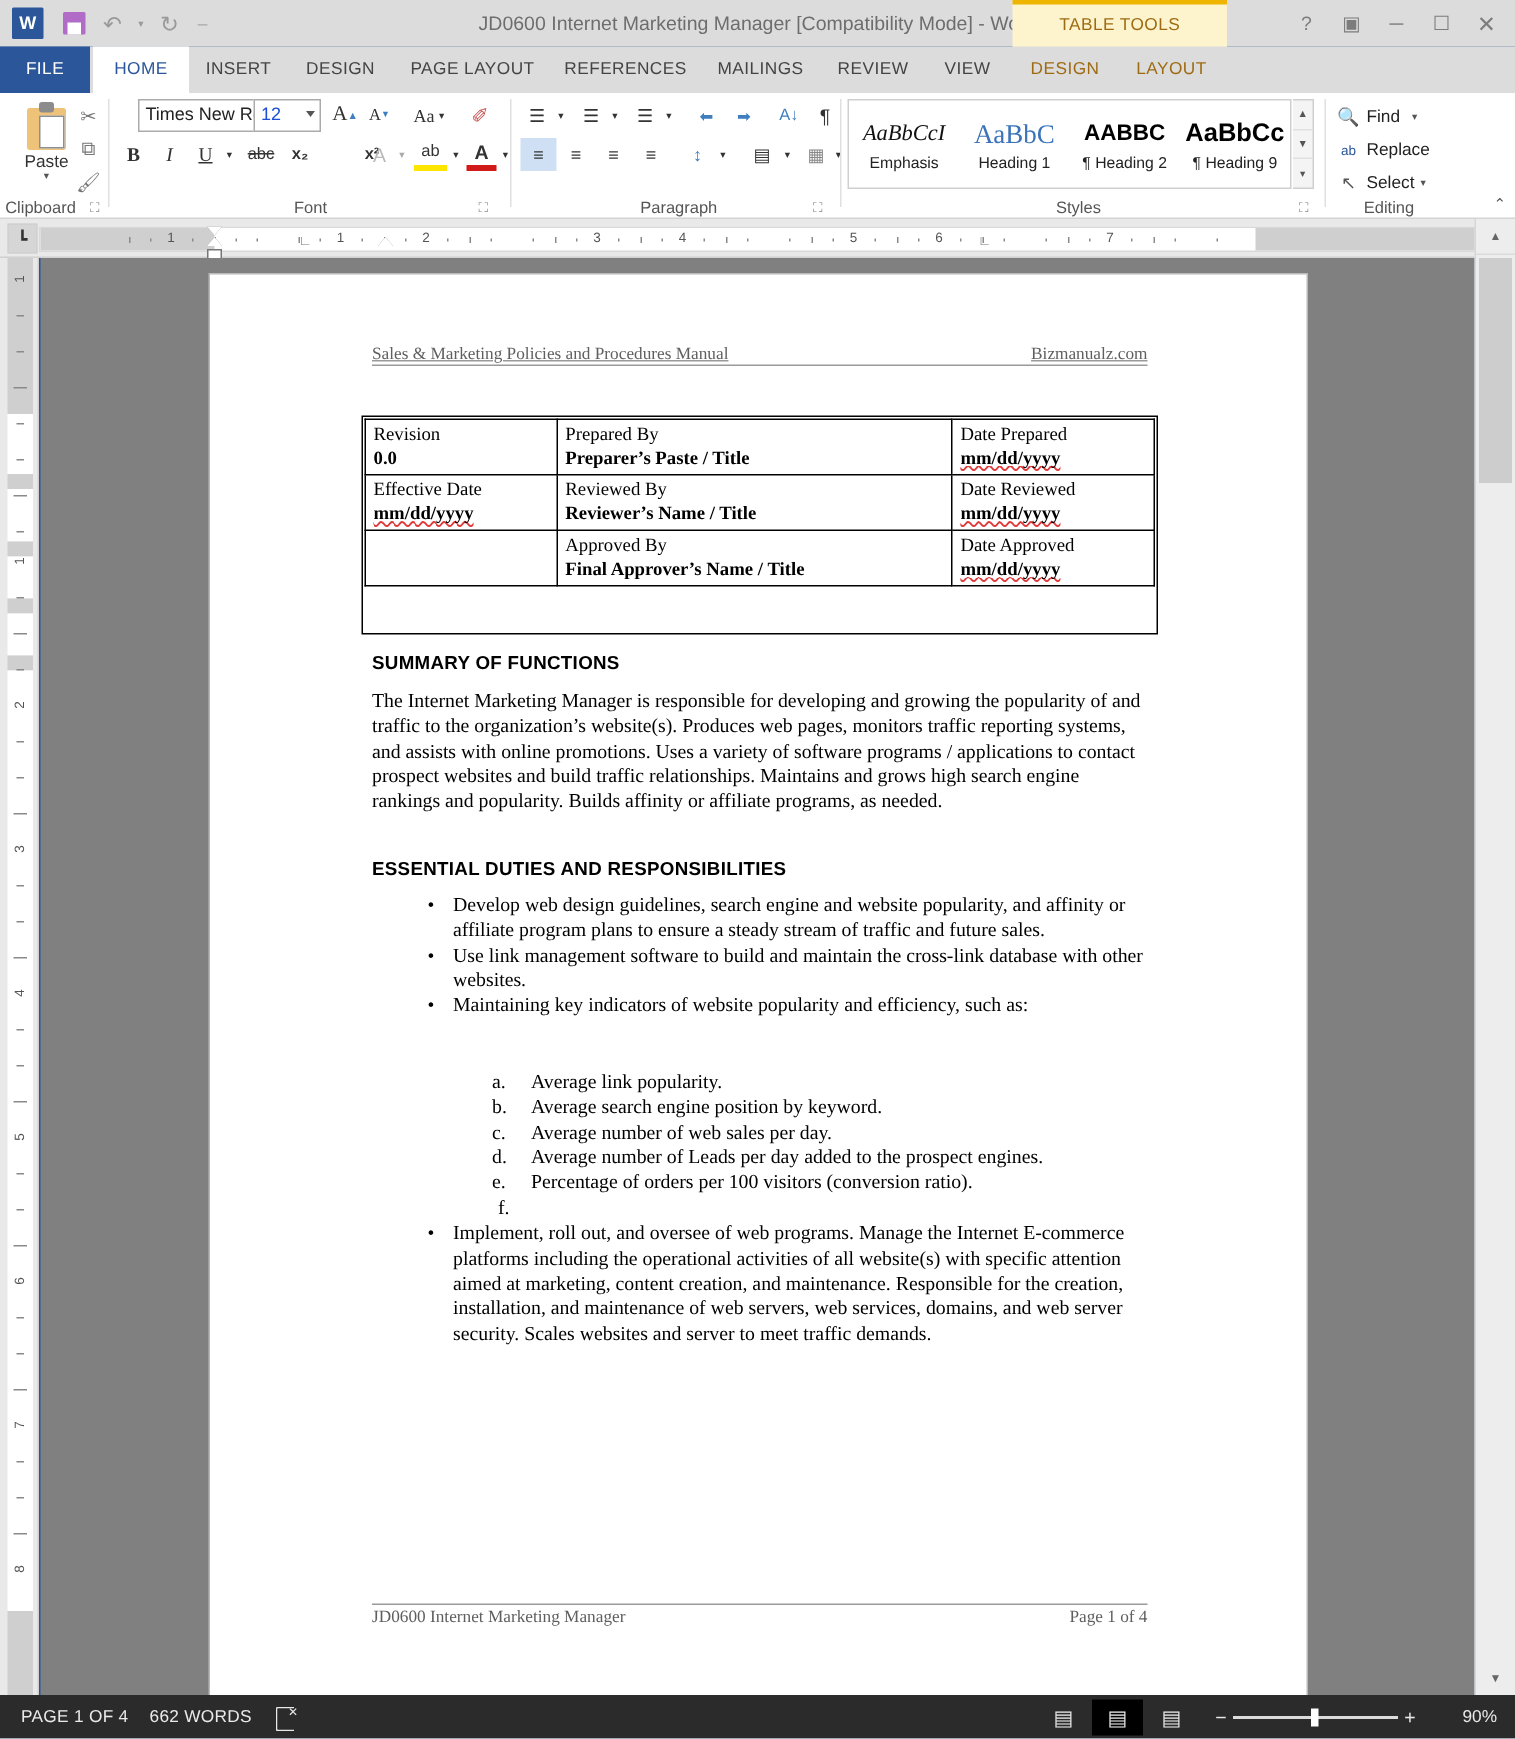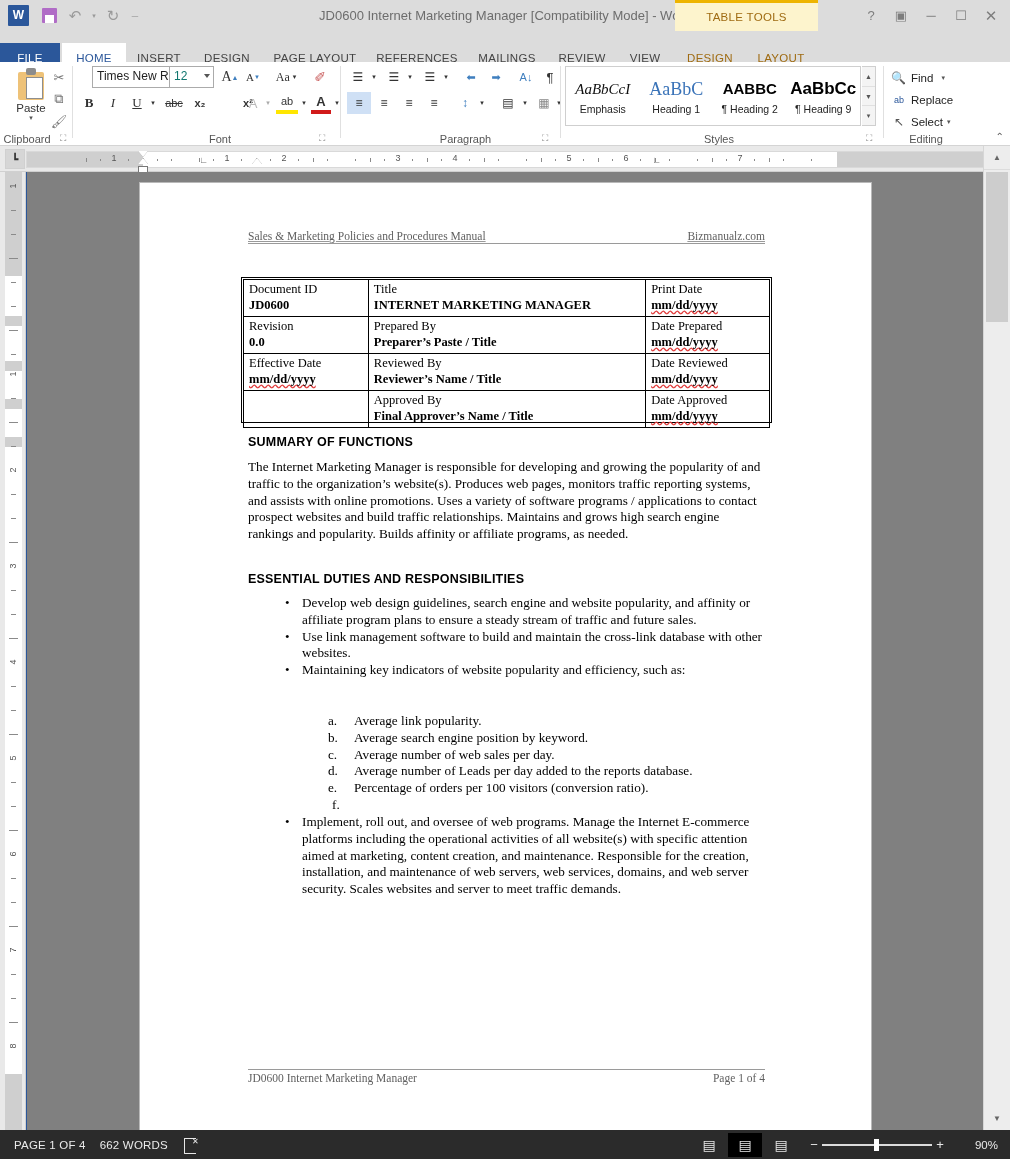--- a/index.html
+++ b/index.html
@@ -61,39 +61,39 @@
     color:#7d7d7d; font-size:13px;
   }
   .wc.close{ font-size:15px; }
 
   
   .tabstrip{
     position:absolute; left:0; top:31px; width:1010px; height:31px;
     background:#dcdcdc;
   }
   .tab{
-    position:absolute; top:12px; height:31px; line-height:31px;
+    position:absolute; top:0; height:31px; line-height:31px;
     font-size:11.5px; color:#444; text-align:center; letter-spacing:.3px;
   }
   .tab.file{ background:#2b579a; color:#fff; }
   .tab.active{ background:#ffffff; color:#2b579a; }
   .tab.tooltab{ color:#9f6b12; }
   .signin{
     position:absolute; right:10px; top:31px; height:31px; line-height:31px;
     font-size:11.5px; color:#555;
   }
 
   
   .ribbon{
     position:absolute; left:0; top:62px; width:1010px; height:84px;
     background:#ffffff; border-bottom:1px solid #d4d4d4;
   }
   .grp{ position:absolute; top:0; height:84px; }
   .grp-label{
-    position:absolute; bottom:1px; left:17px; width:100%;
+    position:absolute; bottom:1px; left:4px; width:100%;
     text-align:center; font-size:11px; color:#555;
   }
   .grp-sep{ position:absolute; top:4px; width:1px; height:72px; background:#e0e0e0; }
   .dlg-launch{
     position:absolute; bottom:3px; width:10px; height:10px;
     color:#888; font-size:9px; line-height:10px;
   }
 
   
   .paste-btn{ position:absolute; left:8px; top:4px; width:46px; height:66px; text-align:center; }
@@ -111,21 +111,21 @@
   }
 
   
   .fontbox{
     position:absolute; left:78px; top:64px; width:88px; height:22px;
     border:1px solid #ababab; background:#fff; font-size:12px; color:#222;
     padding:2px 14px 0 4px; overflow:hidden; white-space:nowrap;
   }
   .sizebox{
     position:absolute; left:169px; top:64px; width:45px; height:22px;
-    border:1px solid #ababab; background:#fff; font-size:12px; color:#0f766e;
+    border:1px solid #ababab; background:#fff; font-size:12px; color:#1d4ed8;
     padding:2px 12px 0 4px; overflow:hidden; white-space:nowrap;
   }
   .combo-caret{
     position:absolute; right:3px; top:7px; width:0;height:0;
     border-left:3.5px solid transparent;border-right:3.5px solid transparent;border-top:4px solid #555;
   }
   .rb{ position:absolute; display:flex; align-items:center; justify-content:center; color:#333; }
   .rb-ic{ font-size:13px; color:#333; font-family:"Liberation Serif", serif; }
 
   
@@ -615,34 +615,20 @@
     <div class="page">
 
       <div class="hdr-line">
         <span class="hdr-txt">Sales &amp; Marketing Policies and Procedures Manual</span>
         <span class="hdr-txt">Bizmanualz.com</span>
       </div>
 
       <div class="tbl-outer"></div>
       <table class="doc-table">
         <tbody>
-            <tr>
-          <td style="width:125px;">
-            <span class="tcell-lbl">Document ID</span>
-            <span class="tcell-val">JD0600</span>
-          </td>
-          <td style="width:278px;">
-            <span class="tcell-lbl">Title</span>
-            <span class="tcell-val">INTERNET MARKETING MANAGER</span>
-          </td>
-          <td style="width:124px;">
-            <span class="tcell-lbl">Print Date</span>
-            <span class="tcell-val sq-red">mm/dd/yyyy</span>
-          </td>
-        </tr>
         <tr>
           <td>
             <span class="tcell-lbl">Revision</span>
             <span class="tcell-val">0.0</span>
           </td>
           <td>
             <span class="tcell-lbl">Prepared By</span>
             <span class="tcell-val">Preparer’s Paste / Title</span>
           </td>
           <td>
@@ -689,21 +675,21 @@
       <ul class="bul" style="position:absolute;left:140px;top:412px;width:494px;">
         <li>Develop web design guidelines, search engine and website popularity, and affinity or affiliate program plans to ensure a steady stream of traffic and future sales.</li>
         <li>Use link management software to build and maintain the cross-link database with other websites.</li>
         <li>Maintaining key indicators of website popularity and efficiency, such as:</li>
       </ul>
 
       <ol class="alp" style="position:absolute;left:140px;top:530px;width:454px;">
         <li><span class="mk">a.</span><span>Average link popularity.</span></li>
         <li><span class="mk">b.</span><span>Average search engine position by keyword.</span></li>
         <li><span class="mk">c.</span><span>Average number of web sales per day.</span></li>
-        <li><span class="mk">d.</span><span>Average number of Leads per day added to the reports database.</span></li>
+        <li><span class="mk">d.</span><span>Average number of Leads per day added to the prospect engines.</span></li>
         <li><span class="mk">e.</span><span>Percentage of orders per 100 visitors (conversion ratio).</span></li>
         <li><span class="mk" style="left:4px;">f.</span></li>
       </ol>
 
       <ul class="bul" style="position:absolute;left:140px;top:631px;width:494px;">
         <li>Implement, roll out, and oversee of web programs.  Manage the Internet E-commerce platforms including the operational activities of all website(s) with specific attention aimed at marketing, content creation, and maintenance.  Responsible for the creation, installation, and maintenance of web servers, web services, domains, and web server security.  Scales websites and server to meet traffic demands.</li>
       </ul>
 
       <div class="ftr-line">
         <span class="ftr-txt">JD0600 Internet Marketing Manager</span>

